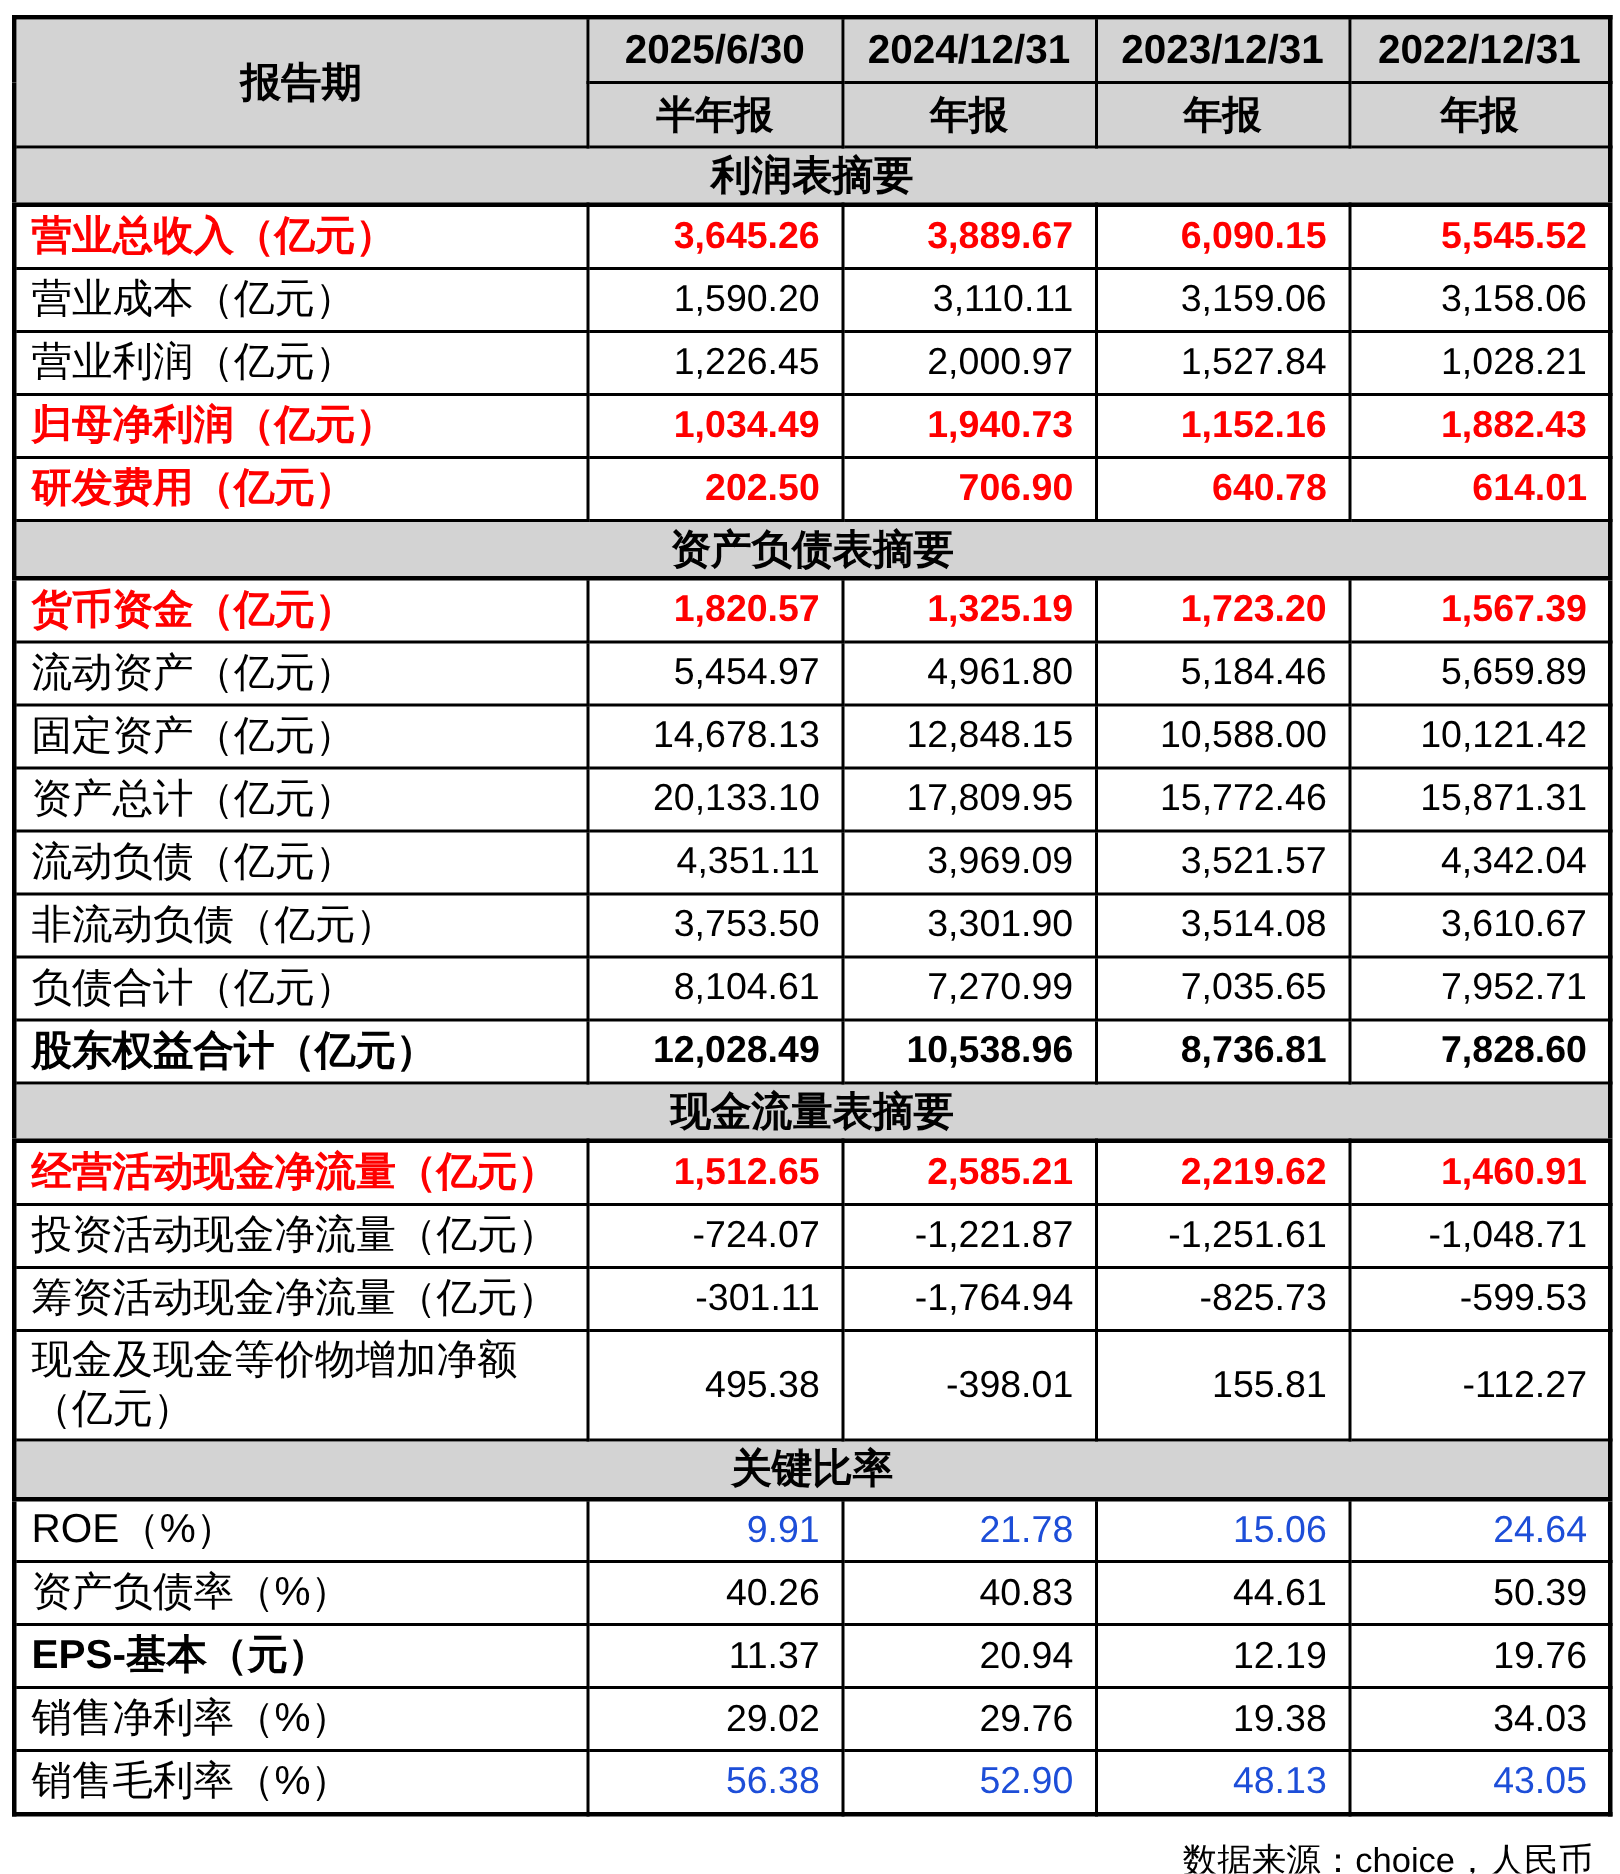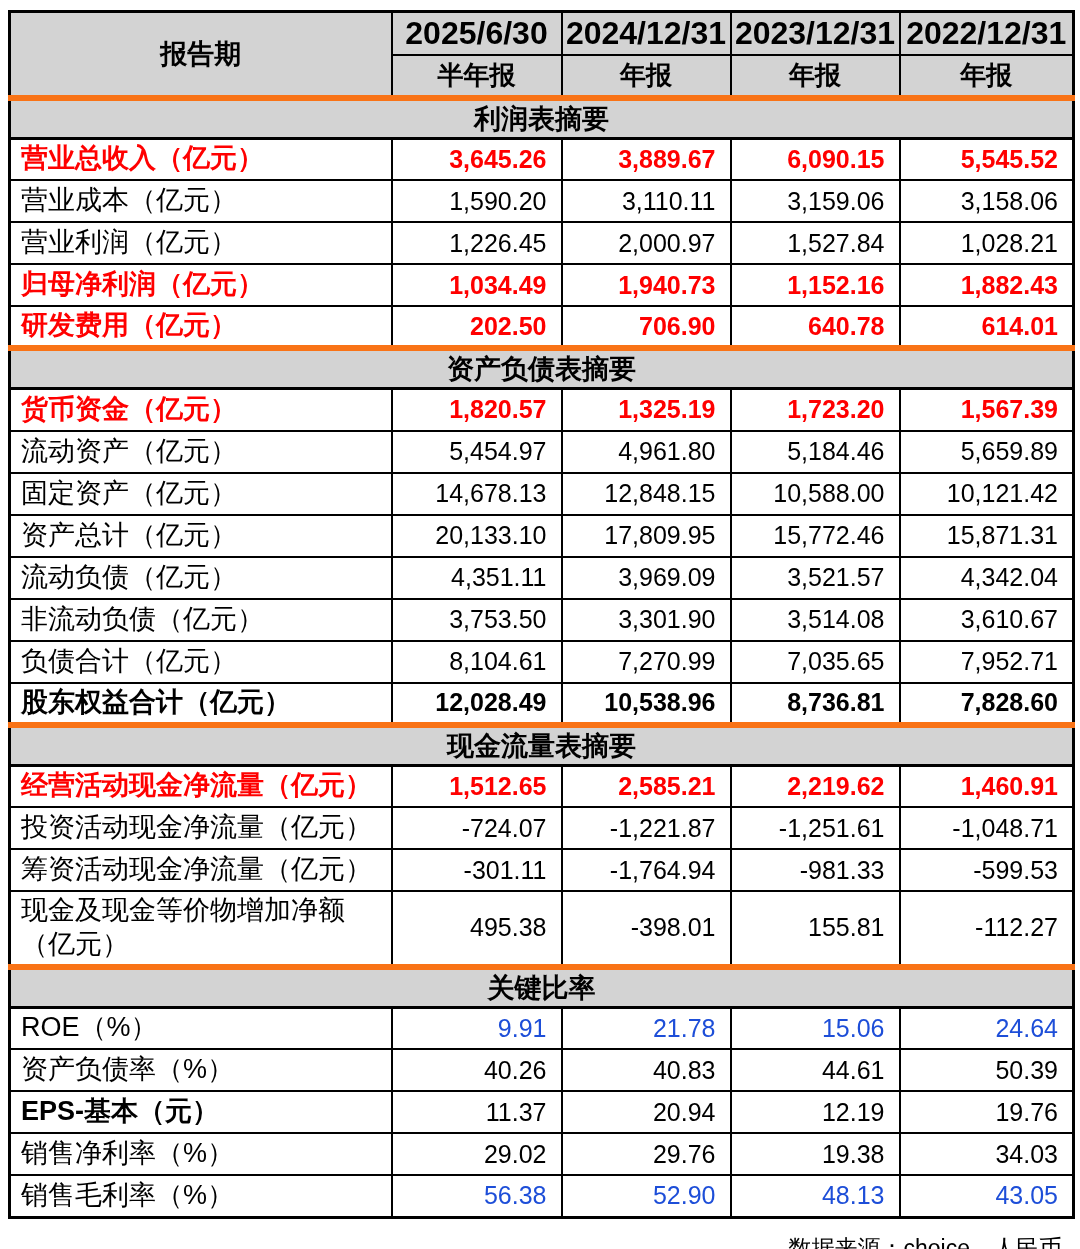--- a/index.html
+++ b/index.html
@@ -19,30 +19,30 @@
   }
   th, td { border: 2px solid #000; overflow: hidden; }
 
   thead th {
     background: #d3d3d3;
     font-weight: 700;
     text-align: center;
     vertical-align: middle;
   }
   th.corner { font-size: 27px; }
-  th.date   { font-size: 32px; height: 43px; }
+  th.date   { font-size: 27px; height: 43px; }
   th.period { font-size: 26px; height: 43px; margin-left: 38px; }
 
   tr.section-row td {
     background: #d3d3d3;
     text-align: center;
     font-weight: 700;
     font-size: 27px;
     height: 39px;
-    border-top: 6px solid #f97316;
+    border-top: 1px solid #f97316;
     border-bottom: 3px solid #000;
     vertical-align: middle;
   }
 
   td.label {
     font-size: 27px;
     text-align: left;
     padding: 2px 6px 2px 10px;
     height: 42px;
     vertical-align: middle;
@@ -213,21 +213,21 @@
           <td class="label">投资活动现金净流量（亿元）</td>
           <td class="value">-724.07</td>
           <td class="value">-1,221.87</td>
           <td class="value">-1,251.61</td>
           <td class="value">-1,048.71</td>
         </tr>
         <tr class="data-row style-normal">
           <td class="label">筹资活动现金净流量（亿元）</td>
           <td class="value">-301.11</td>
           <td class="value">-1,764.94</td>
-          <td class="value">-981.33</td>
+          <td class="value">-825.73</td>
           <td class="value">-599.53</td>
         </tr>
         <tr class="data-row style-normal tall">
           <td class="label">现金及现金等价物增加净额
 （亿元）</td>
           <td class="value">495.38</td>
           <td class="value">-398.01</td>
           <td class="value">155.81</td>
           <td class="value">-112.27</td>
         </tr>

